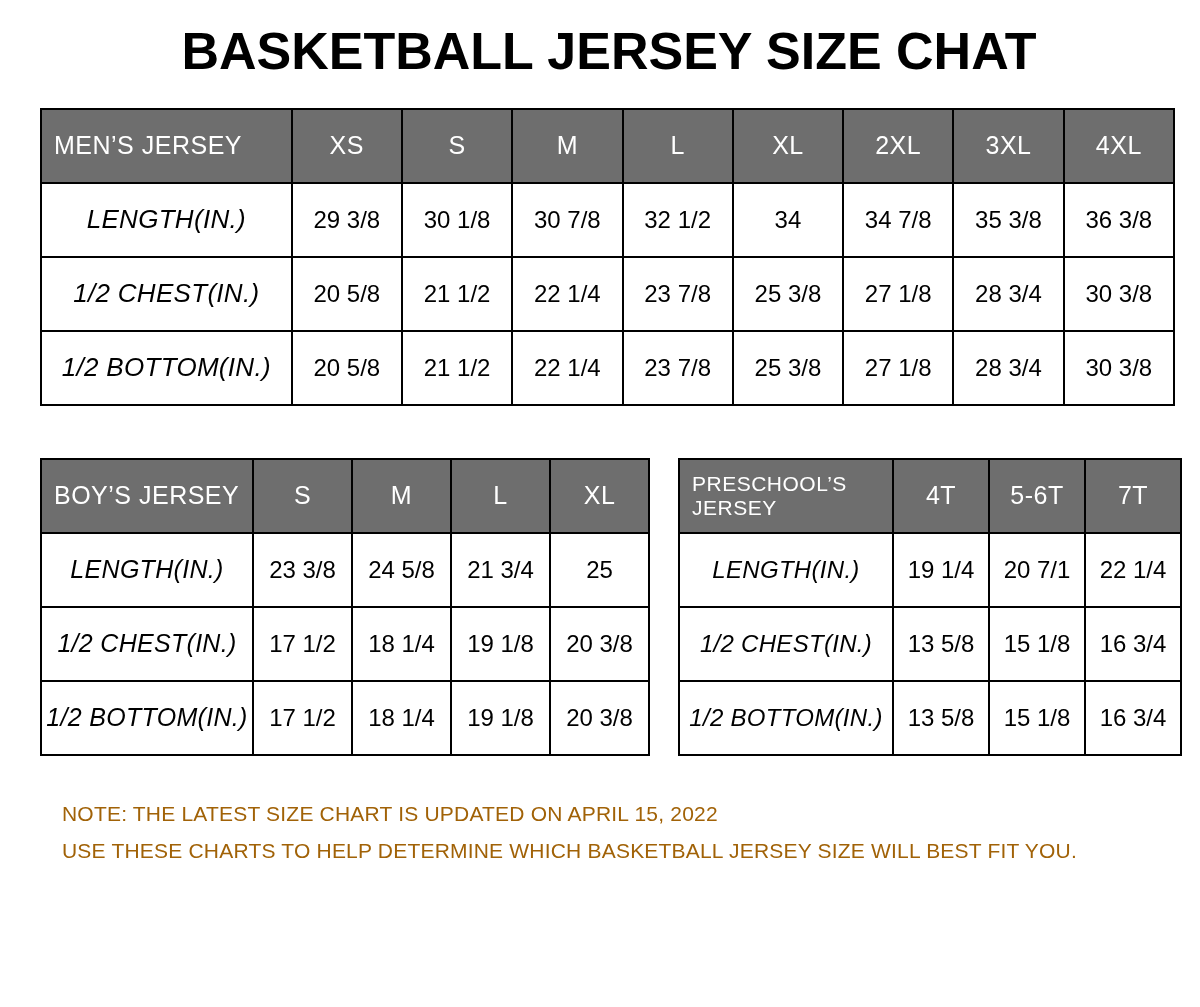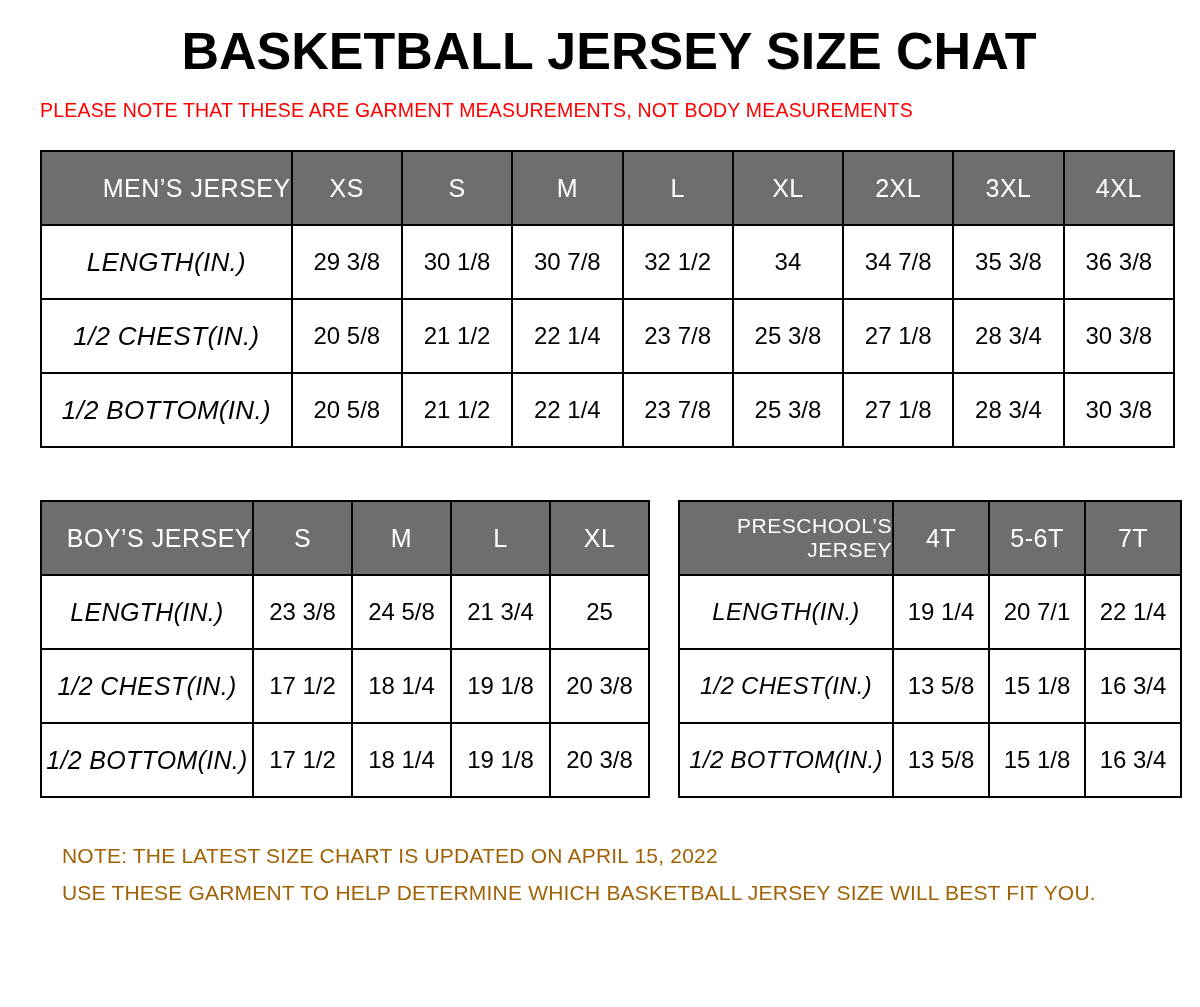--- a/index.html
+++ b/index.html
@@ -50,22 +50,22 @@
     padding: 0;
   }
   .hdr-row td {
     background: #6e6e6e;
     color: #ffffff;
     height: 72px;
     font-size: 25px;
     letter-spacing: 0.5px;
   }
   .hdr-row td.rowlabel {
-    text-align: right;
-    padding-left: 4px;
+    text-align: left;
+    padding-left: 12px;
     font-size: 25px;
   }
   .body-row td {
     height: 72px;
     font-size: 24px;
     background: #ffffff;
   }
   .body-row td.rowlabel {
     font-size: 26px;
     letter-spacing: 0.3px;
@@ -119,21 +119,20 @@
     letter-spacing: 0.2px;
   }
 </style>
 </head>
 <body>
 
 <div class="page">
 
   <h1 class="title">BASKETBALL JERSEY SIZE CHAT</h1>
 
-  <p class="note-top">PLEASE NOTE THAT THESE ARE GARMENT MEASUREMENTS, NOT BODY MEASUREMENTS</p>
 
   <table id="mens-table">
     <colgroup>
       <col class="c0">
         <col class="cx">
         <col class="cx">
         <col class="cx">
         <col class="cx">
         <col class="cx">
         <col class="cx">
@@ -262,16 +261,16 @@
           <td>15 1/8</td>
           <td>16 3/4</td>
         </tr>
       </tbody>
     </table>
 
   </div>
 
   <div class="note-bottom">
     <div>NOTE: THE LATEST SIZE CHART IS UPDATED ON APRIL 15, 2022</div>
-    <div>USE THESE GARMENT TO HELP DETERMINE WHICH  BASKETBALL JERSEY  SIZE WILL BEST FIT YOU.</div>
+    <div>USE THESE CHARTS TO HELP DETERMINE WHICH  BASKETBALL JERSEY  SIZE WILL BEST FIT YOU.</div>
   </div>
 
 </div>
 
 </body></html>

